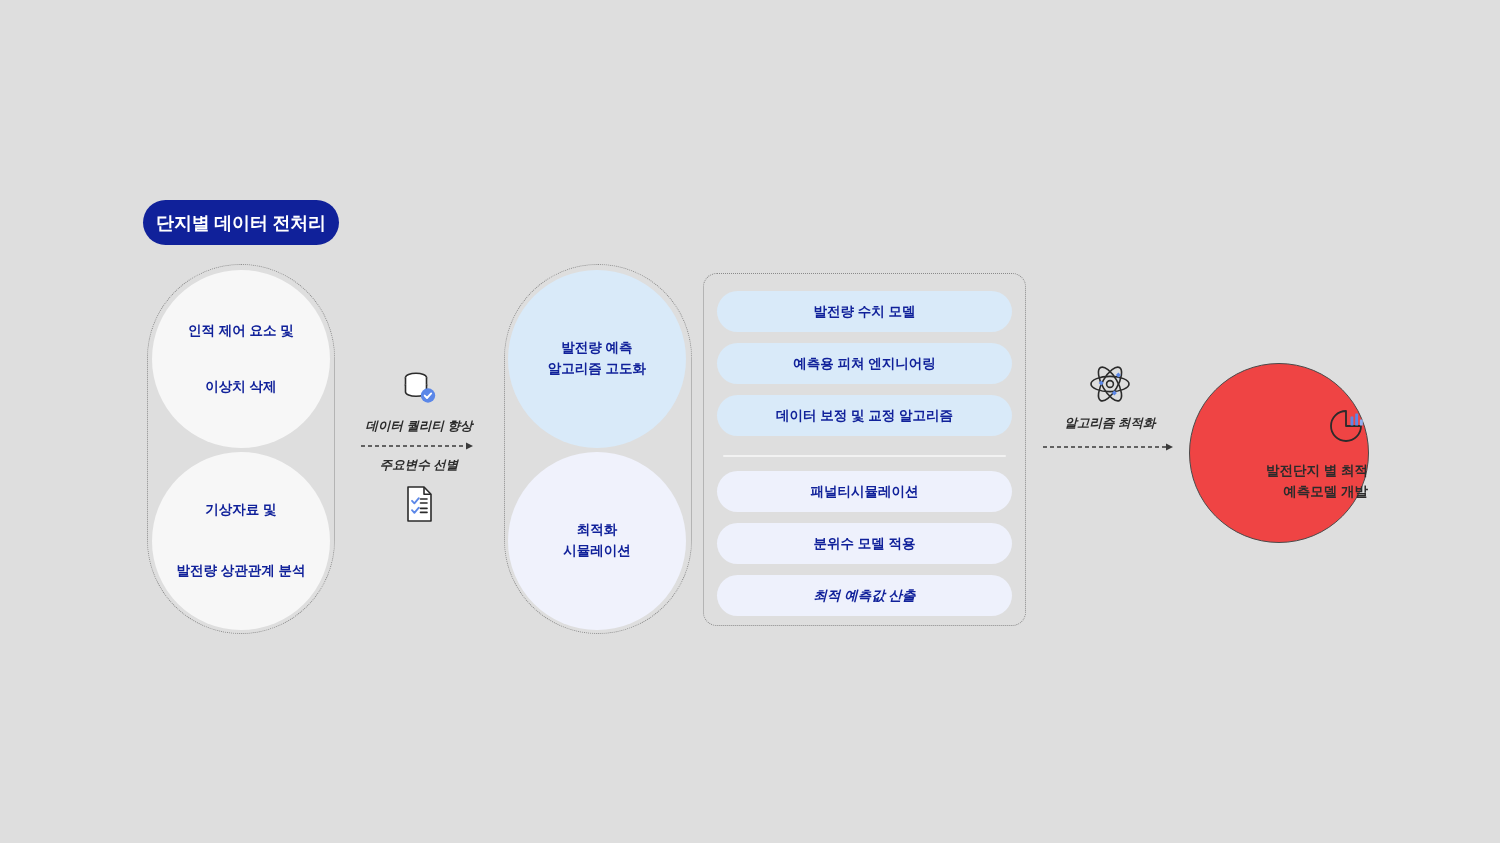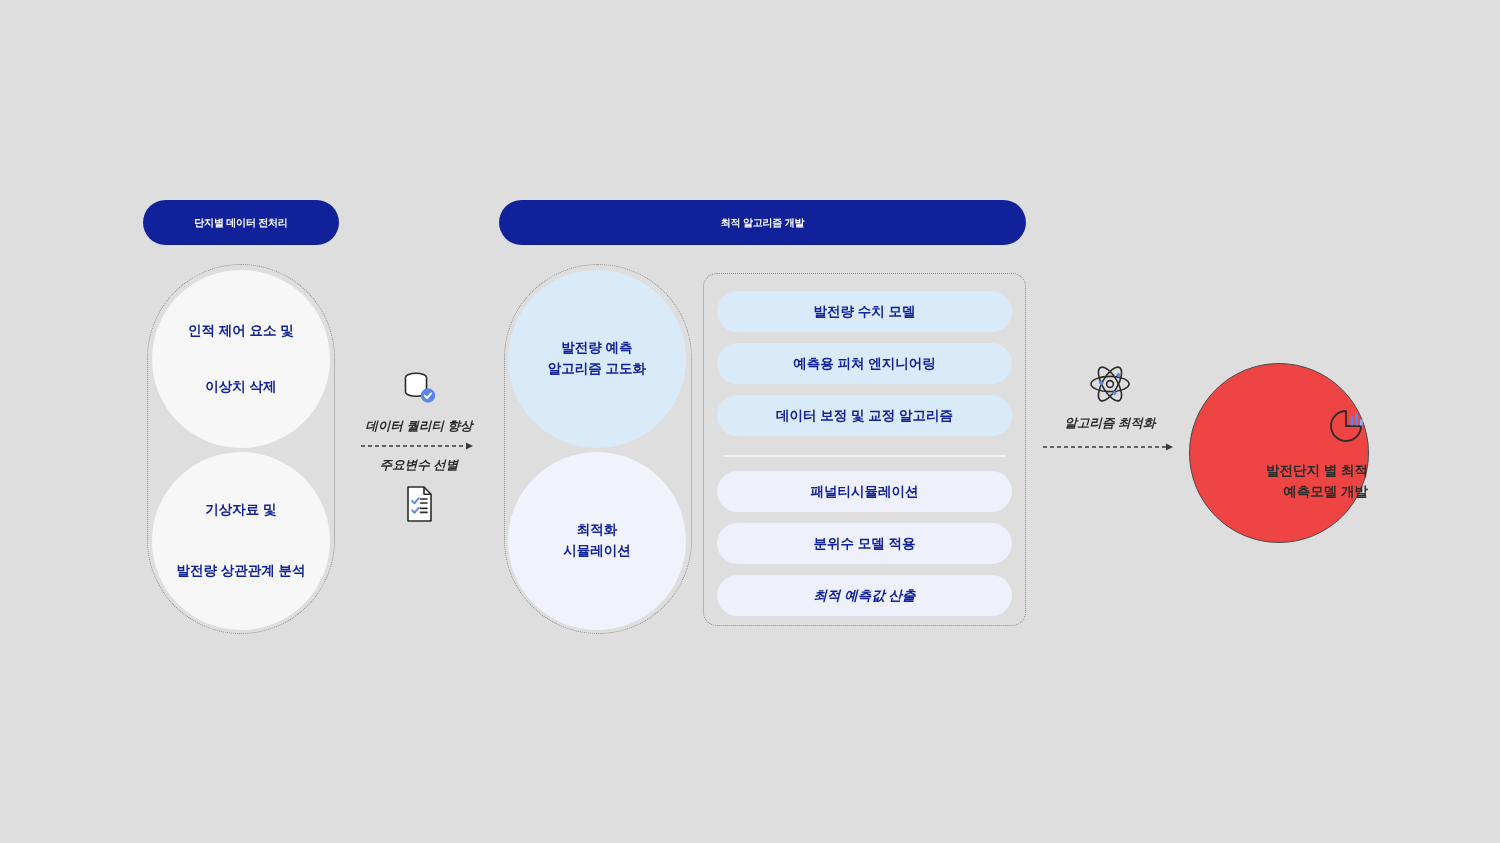--- a/index.html
+++ b/index.html
@@ -22,21 +22,21 @@
 
   
   .phase-header {
     position: absolute;
     background: #10219a;
     color: #ffffff;
     border-radius: 999px;
     display: flex;
     align-items: center;
     justify-content: center;
-    font-size: 10px;
+    font-size: 18px;
     font-weight: bold;
     letter-spacing: -0.2px;
     box-sizing: border-box;
   }
   #phase-1-header { left: 143px; top: 200px; width: 196px; height: 45px; }
   #phase-2-header { left: 499px; top: 200px; width: 527px; height: 45px; }
 
   
   .dotted-group {
     position: absolute;
@@ -218,23 +218,20 @@
         <path d="M11 16.8 l2.4 2.6 4.4 -5.2" fill="none" stroke="#5b87e8" stroke-width="1.8" stroke-linecap="round" stroke-linejoin="round"></path>
         <line x1="19.5" y1="15" x2="26" y2="15" stroke="#2b2b2b" stroke-width="1.6" stroke-linecap="round"></line>
         <line x1="19.5" y1="19" x2="26" y2="19" stroke="#2b2b2b" stroke-width="1.6" stroke-linecap="round"></line>
         <path d="M11 26.2 l2.4 2.6 4.4 -5.2" fill="none" stroke="#5b87e8" stroke-width="1.8" stroke-linecap="round" stroke-linejoin="round"></path>
         <line x1="19.5" y1="24.4" x2="26" y2="24.4" stroke="#2b2b2b" stroke-width="1.6" stroke-linecap="round"></line>
         <line x1="19.5" y1="28.4" x2="26" y2="28.4" stroke="#2b2b2b" stroke-width="1.6" stroke-linecap="round"></line>
       </svg>
     </span>
   </div>
 
-  <div class="phase-header" id="phase-2-header">
-    <span>최적 알고리즘 개발</span>
-  </div>
 
   <div class="dotted-group" id="group-algorithm-circles"></div>
 
   <div class="node-circle" id="circle-forecast-algo">
     <span class="circle-line">발전량 예측</span>
     <span class="circle-line">알고리즘 고도화</span>
   </div>
 
   <div class="node-circle" id="circle-optimization">
     <span class="circle-line">최적화</span>

